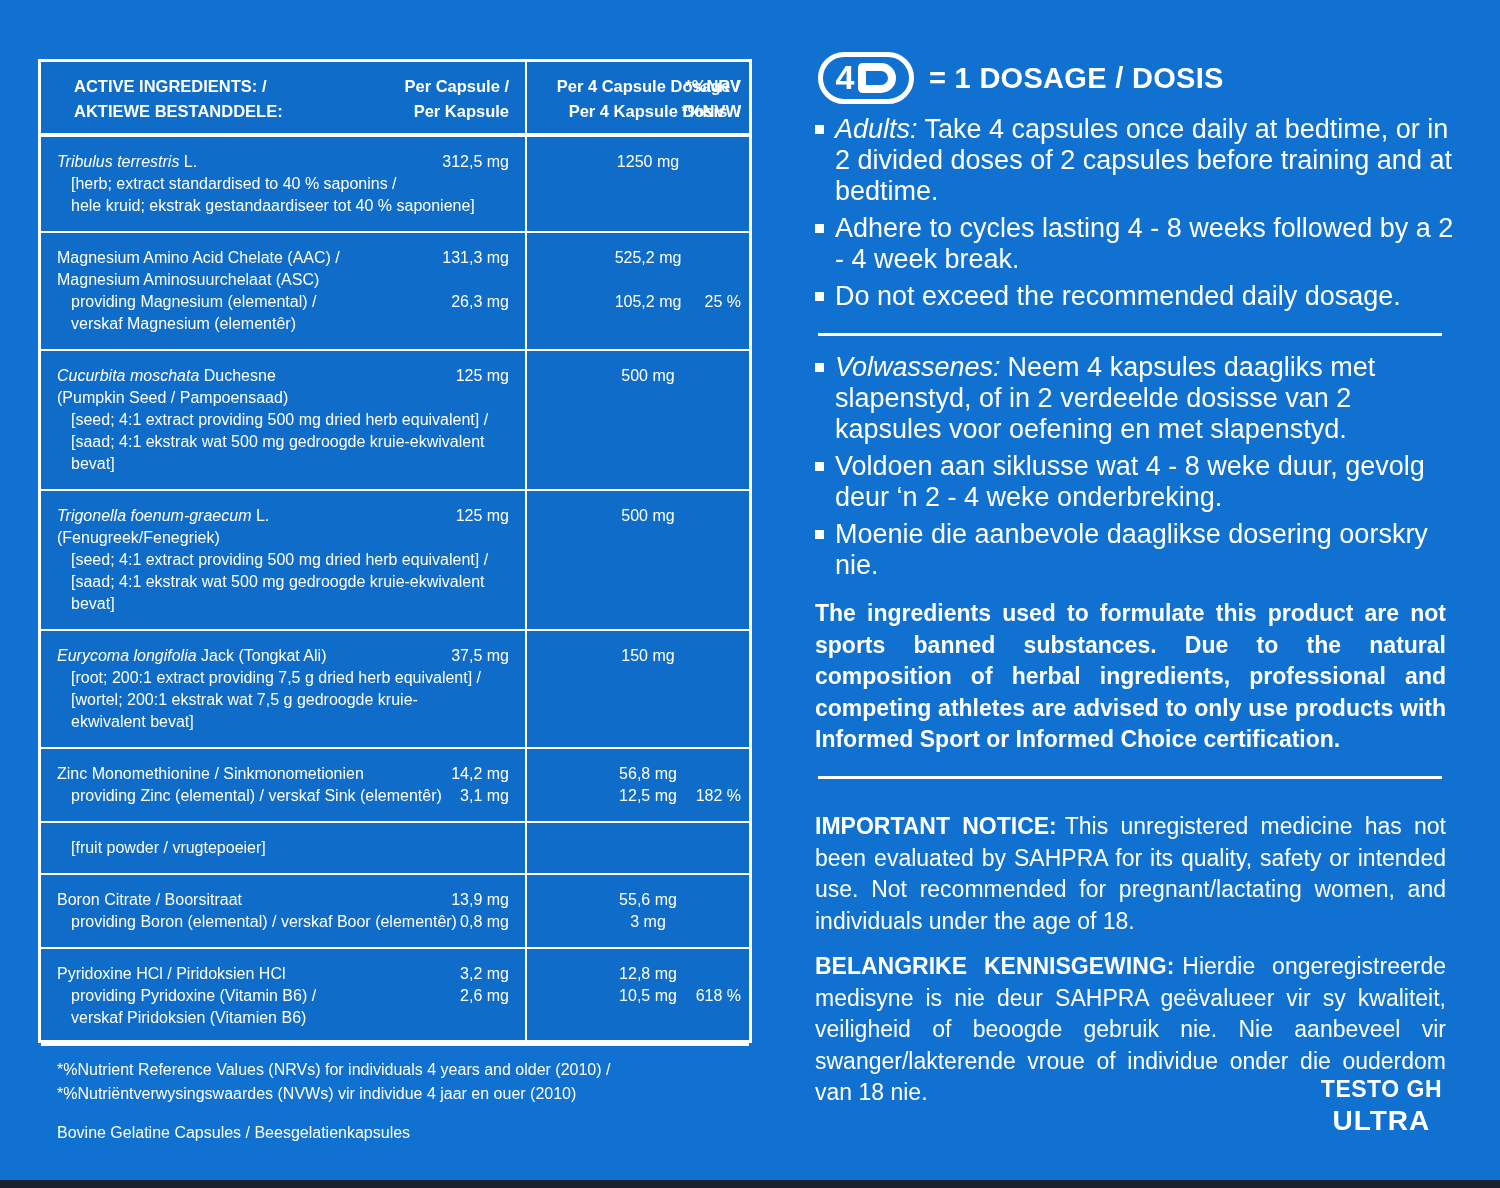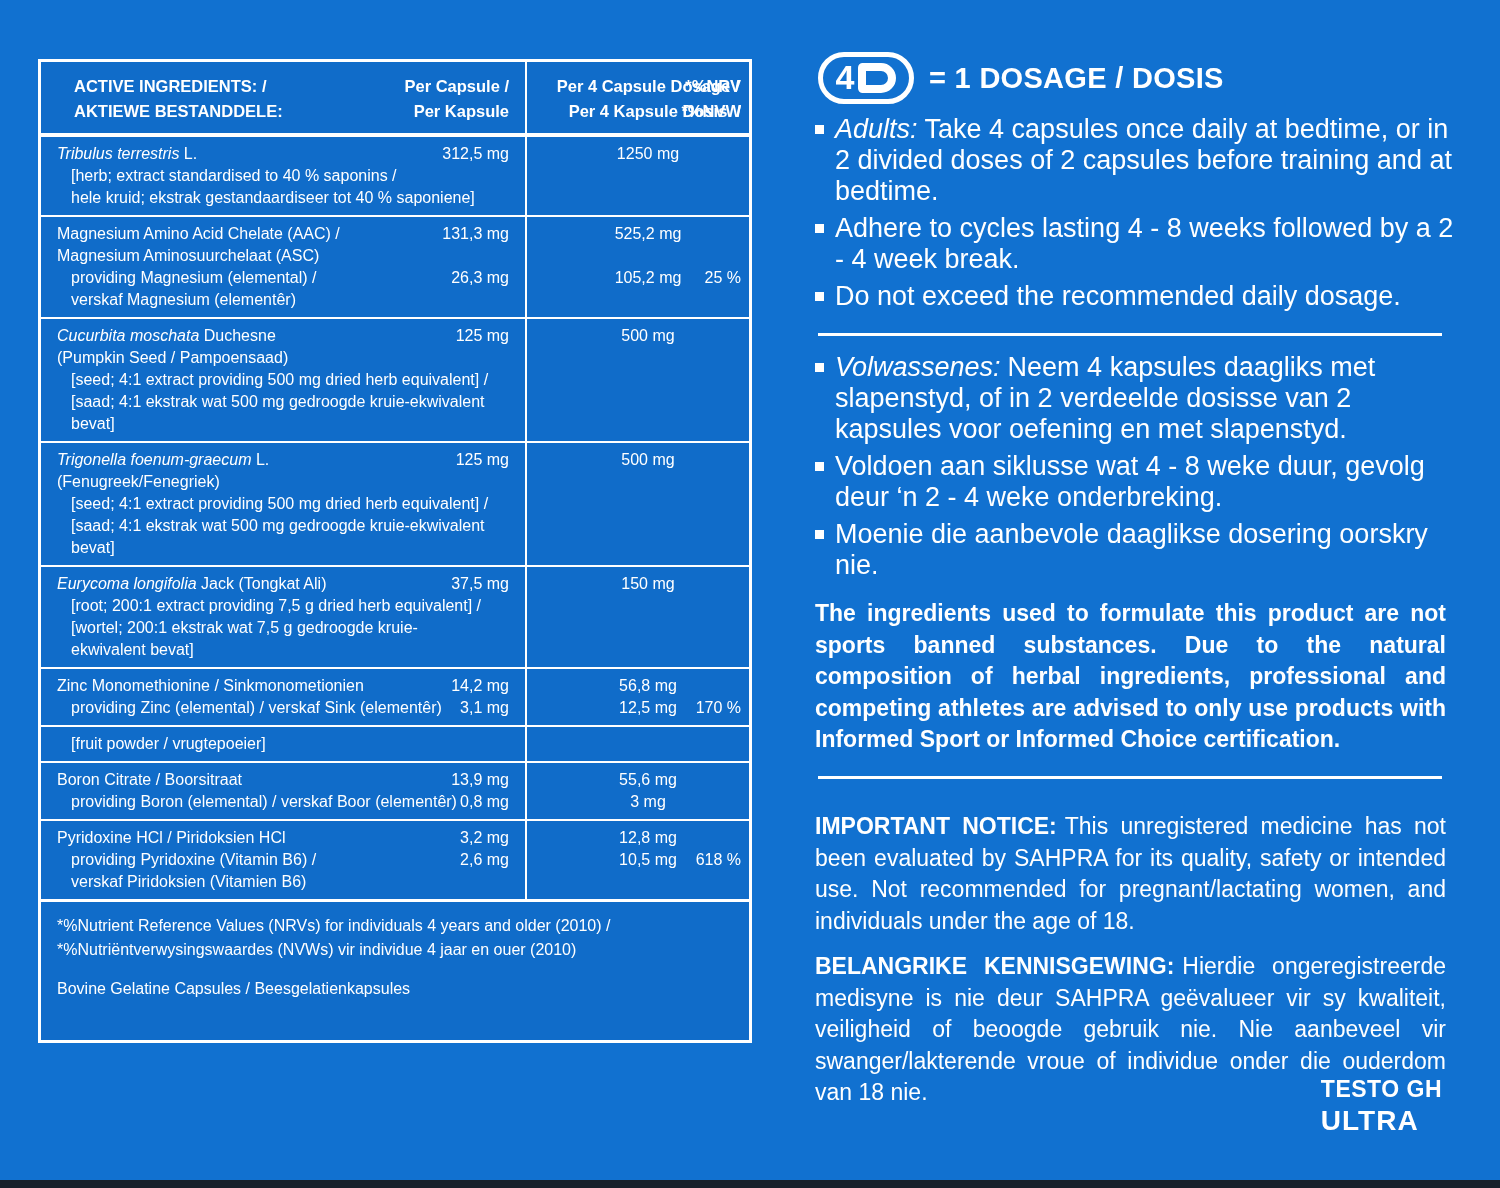--- a/index.html
+++ b/index.html
@@ -17,21 +17,21 @@
     background:rgba(0,25,70,0.05);
   }
   .tmain{position:relative;border-bottom:3px solid #fff;}
   .vdiv{position:absolute;left:484px;top:0;bottom:0;width:2px;background:#fff;}
   .thead{padding:12px 0 9px;border-bottom:4px solid #fff;font-weight:700;font-size:16.5px;}
   .hline{position:relative;height:25px;line-height:25px;}
   .hname{display:block;padding-left:33px;}
   .tc1{position:absolute;left:348px;width:120px;text-align:right;top:0;}
   .tc2{position:absolute;left:505px;width:204px;text-align:center;top:0;}
   .tc3{position:absolute;left:640px;width:60px;text-align:right;top:0;}
-  .trow{padding:6px 0;}
+  .trow{padding:14px 0;}
   .trow + .trow{border-top:2px solid #fff;}
   .tline{position:relative;line-height:22px;min-height:22px;font-size:16px;}
   .tname{display:block;padding-left:16px;white-space:nowrap;}
   .tline.ind .tname{padding-left:30px;}
   .it{font-style:italic;}
   .tfoot{padding:12px 16px 0;font-size:16px;line-height:24px;}
   .textra{margin-top:15px;}
 
   
   .dosage-title{position:absolute;left:818px;top:52px;display:flex;align-items:center;}
@@ -54,21 +54,21 @@
   .hr{position:absolute;height:3px;background:#fff;left:818px;width:624px;}
   #hr1{top:333px;}
   #hr2{top:776px;}
 
   .para{position:absolute;left:815px;width:631px;font-size:23px;line-height:31.5px;text-align:justify;}
   #sports{top:575px;font-weight:700;}
   #important{top:788px;}
   #belangrike{top:928px;}
   .plead{font-weight:700;margin-right:8px;}
 
-  .brand{position:absolute;right:58px;top:1076px;text-align:left;font-weight:700;line-height:1.2;}
+  .brand{position:absolute;right:58px;top:1076px;text-align:center;font-weight:700;line-height:1.2;}
   .brand-1{font-size:23px;letter-spacing:0.5px;}
   .brand-2{font-size:28px;letter-spacing:1px;}
 
   .bottom-strip{position:absolute;left:0;bottom:0;width:100%;height:8px;background:#18212c;}
 </style>
 </head>
 <body>
 
 <div class="ing-table">
   <div class="tmain">
@@ -176,21 +176,21 @@
         <div class="trow">
           <div class="tline">
             <span class="tname"><span>Zinc Monomethionine / Sinkmonometionien</span></span>
             <span class="tc1">14,2 mg</span>
             <span class="tc2">56,8 mg</span>
           </div>
           <div class="tline ind">
             <span class="tname"><span>providing Zinc (elemental) / verskaf Sink (elementêr)</span></span>
             <span class="tc1">3,1 mg</span>
             <span class="tc2">12,5 mg</span>
-            <span class="tc3">170 %</span>
+            <span class="tc3">182 %</span>
           </div>
         </div>
         <div class="trow">
           <div class="tline ind">
             <span class="tname"><span>[fruit powder / vrugtepoeier]</span></span>
           </div>
         </div>
         <div class="trow">
           <div class="tline">
             <span class="tname"><span>Boron Citrate / Boorsitraat</span></span>

